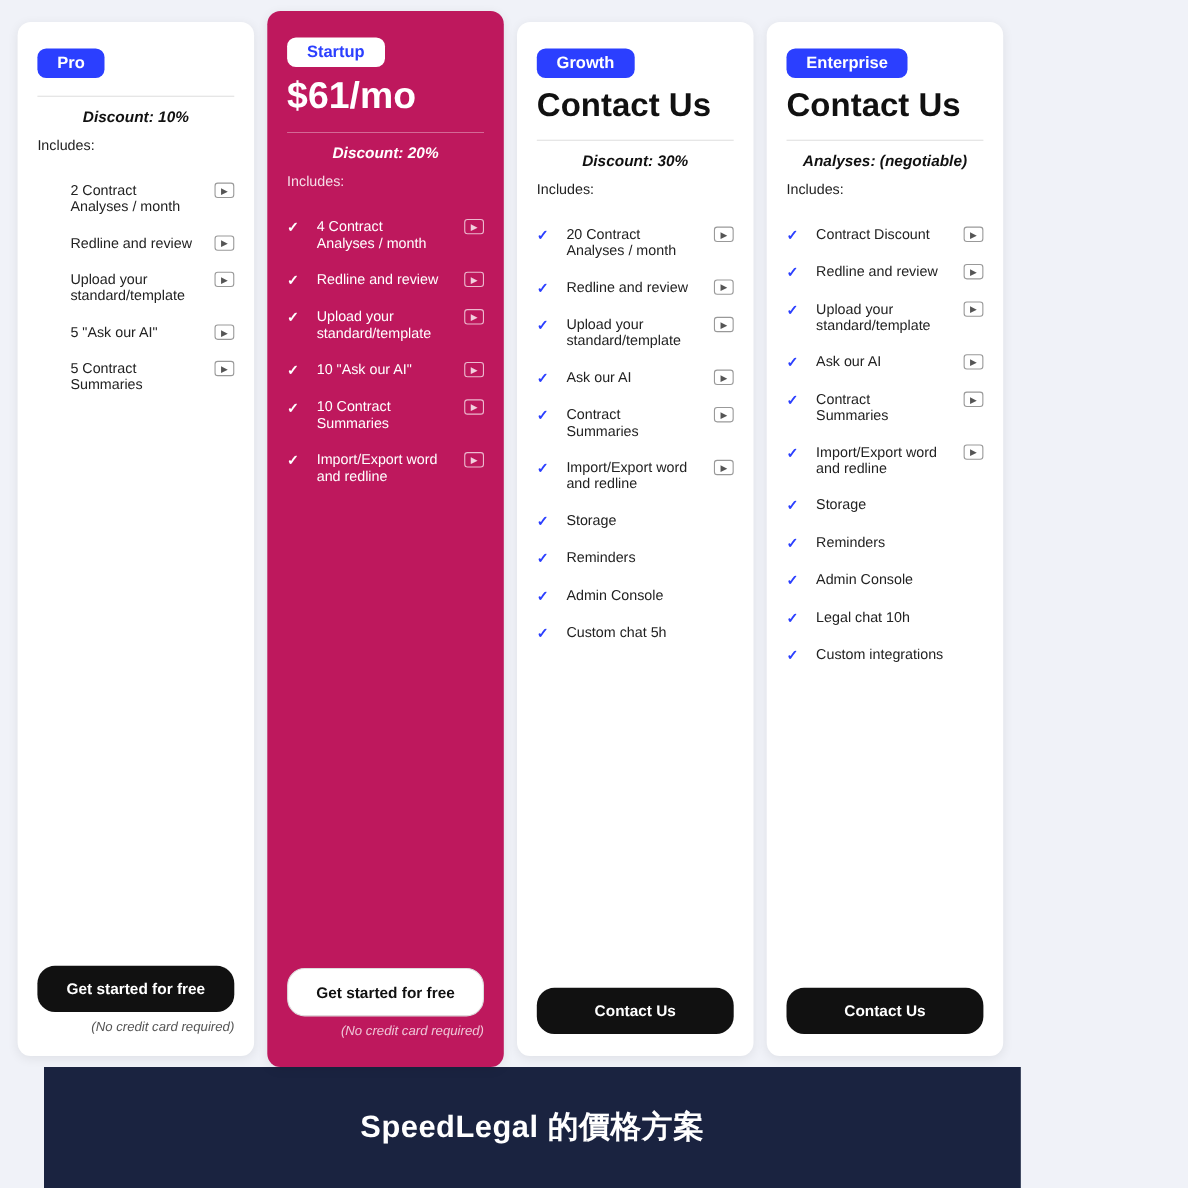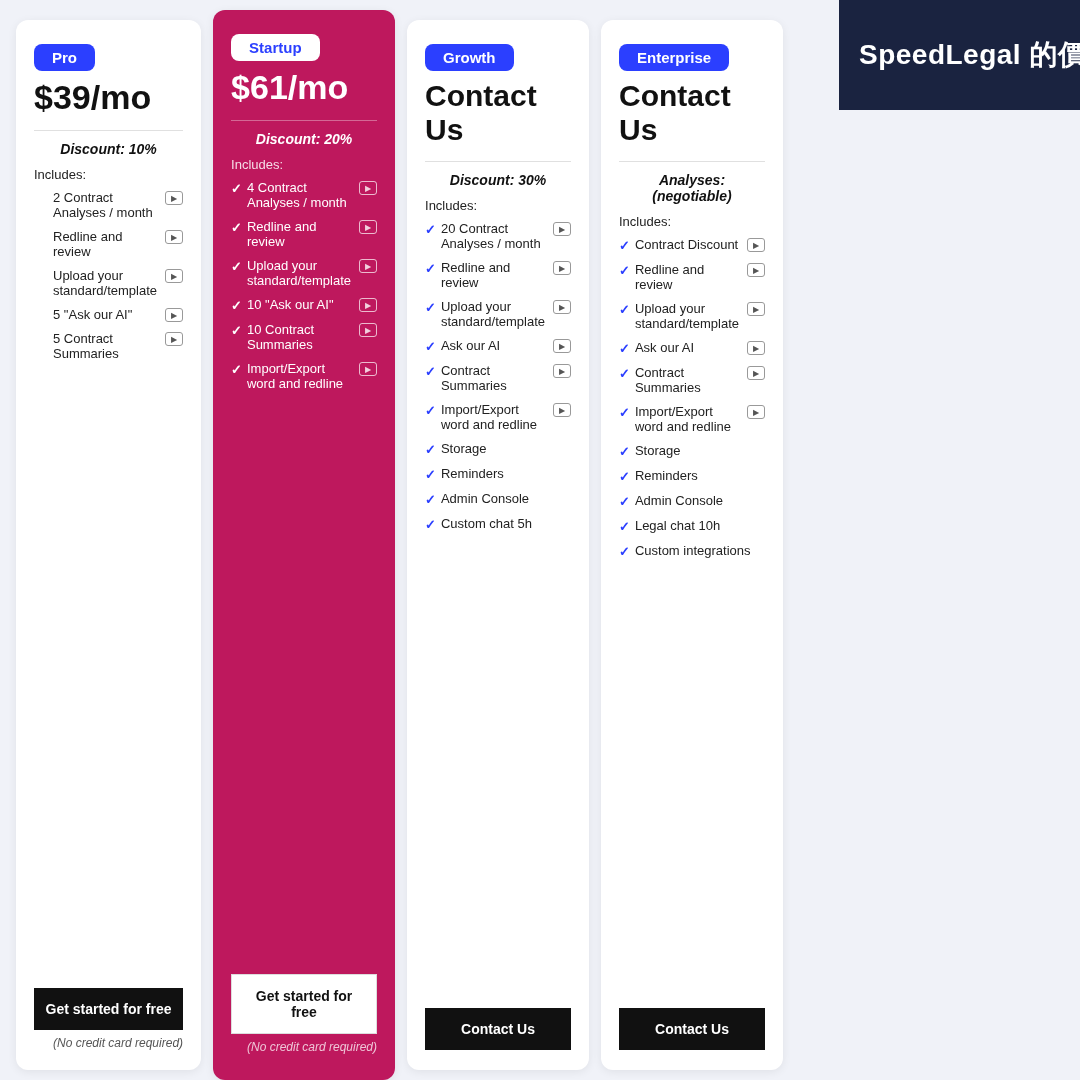--- a/index.html
+++ b/index.html
@@ -7,21 +7,21 @@
       font-family: -apple-system, BlinkMacSystemFont, 'Segoe UI', sans-serif;
       background: #f0f2f8;
       width: 1080px;
       height: 1080px;
       overflow: hidden;
     }
     .page-wrapper {
       width: 928px;
       height: 1080px;
       display: flex;
-      flex-direction: row;
+      flex-direction: column;
     }
     .pricing-section {
       flex: 1;
       display: flex;
       flex-direction: row;
       align-items: stretch;
       padding: 20px 10px 10px 10px;
       gap: 0;
       background: #f0f2f8;
     }
@@ -107,21 +107,22 @@
       list-style: none;
       flex: 1;
       margin-bottom: 14px;
     }
     .feature-item {
       display: flex;
       align-items: flex-start;
       font-size: 13px;
       color: #222;
       margin-bottom: 9px;
-      gap: 5px;
+      gap: 16px;
+      margin-top: 18px;
     }
     .plan-card.highlighted .feature-item {
       color: #fff;
     }
     .check-icon {
       color: #2b3fff;
       font-weight: 700;
       font-size: 13px;
       flex-shrink: 0;
       margin-top: 1px;
@@ -150,21 +151,21 @@
     .plan-card.highlighted .video-icon {
       border-color: rgba(255,255,255,0.7);
       color: rgba(255,255,255,0.8);
     }
     .feature-text {
       flex: 1;
     }
     .cta-btn {
       width: 100%;
       padding: 13px 10px;
-      border-radius: 0;
+      border-radius: 16px;
       font-size: 14px;
       font-weight: 700;
       cursor: pointer;
       border: none;
       text-align: center;
     }
     .cta-btn.dark {
       background: #111;
       color: #fff;
     }
@@ -199,21 +200,20 @@
       margin-left: 40px;
     }
   </style>
 </head>
 <body>
 
 <div class="page-wrapper">
   <div class="pricing-section" id="pricing-cards">
       <div class="plan-card">
         <div class="plan-badge">Pro</div>
-        <div class="plan-price">$39/mo</div>
         <hr class="plan-divider">
         <div class="plan-discount">Discount: 10%</div>
         <div class="plan-includes">Includes:</div>
         <ul class="feature-list">
           <li class="feature-item">
             <span class="no-check"></span>
             <span class="feature-text">2 Contract Analyses / month</span>
             <span class="video-icon">▶</span>
           </li>
           <li class="feature-item">

